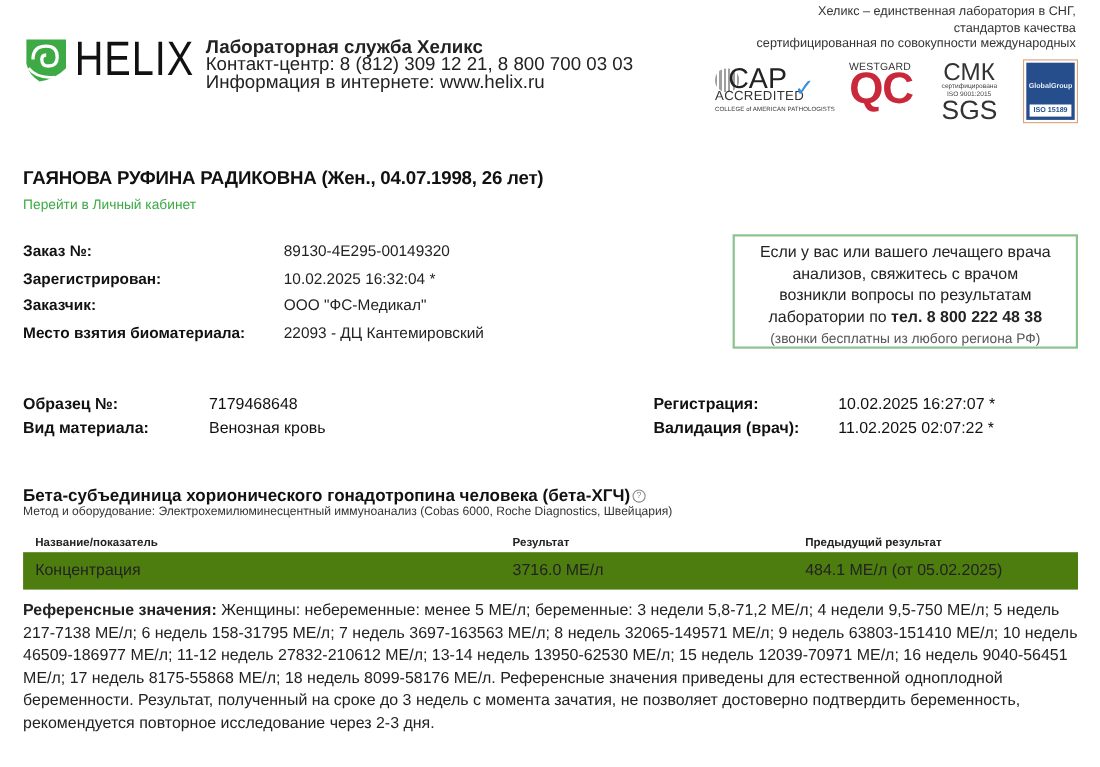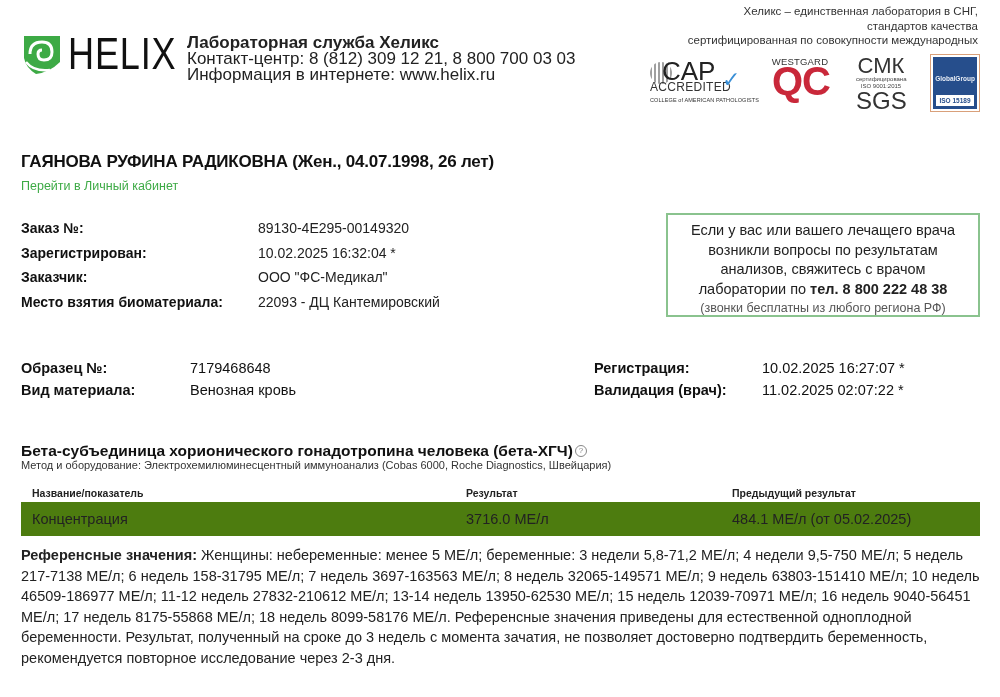--- a/index.html
+++ b/index.html
@@ -143,22 +143,22 @@
     <div class="v">ООО "ФС-Медикал"</div>
   </div>
   <div class="info-row">
     <div class="k">Место взятия биоматериала:</div>
     <div class="v">22093 - ДЦ Кантемировский</div>
   </div>
 </div>
 
 <div class="callout">
   <div>Если у вас или вашего лечащего врача</div>
+  <div>анализов, свяжитесь с врачом</div>
   <div>возникли вопросы по результатам</div>
-  <div>анализов, свяжитесь с врачом</div>
   <div><span>лаборатории по </span><span class="phone">тел. 8 800 222 48 38</span></div>
   <div class="note">(звонки бесплатны из любого региона РФ)</div>
 </div>
 
 <div class="sample-left">
   <div class="row">
     <div class="k">Образец №:</div>
     <div>7179468648</div>
   </div>
   <div class="row">

